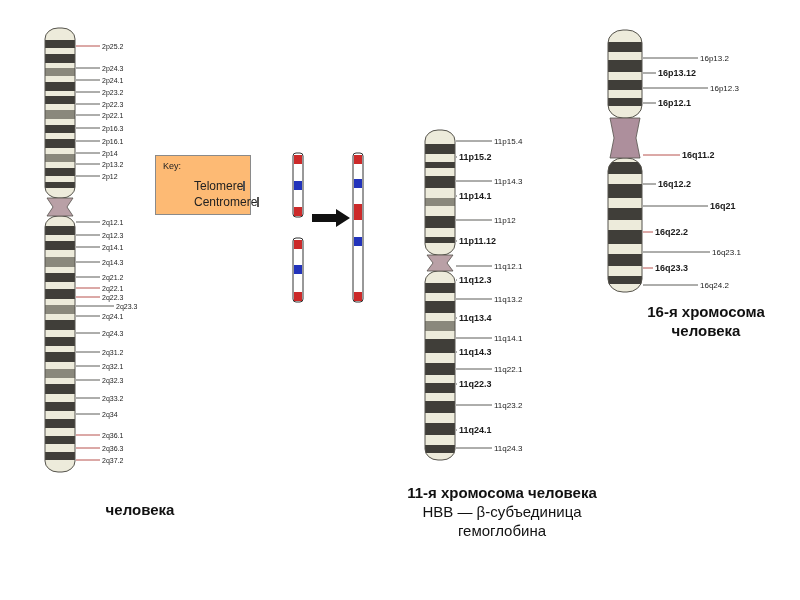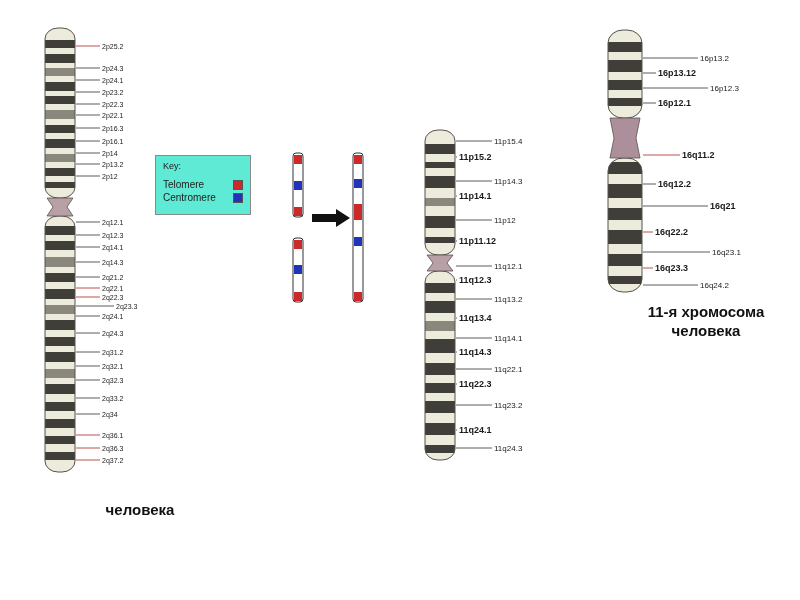--- a/index.html
+++ b/index.html
@@ -1,22 +1,22 @@
 <!DOCTYPE html>
 <html><head>
 <meta charset="utf-8">
 <style>
   html,body{margin:0;padding:0;background:#ffffff;width:800px;height:600px;overflow:hidden;
     font-family:"Liberation Sans", sans-serif;}
   .canvas{position:relative;width:800px;height:600px;background:#fff;}
   svg{position:absolute;left:0;top:0;}
   .keybox{position:absolute;left:155px;top:155px;width:96px;height:60px;border:1px solid #8a8a8a;
-    background:#5eead4;box-sizing:border-box;padding:5px 7px;}
+    background:#fdba74;box-sizing:border-box;padding:5px 7px;}
   .key-title{font-size:9px;color:#222;margin-bottom:8px;}
-  .key-row{display:flex;justify-content:space-between;align-items:center;font-size:10px;color:#222;margin-top:2px;}
+  .key-row{display:flex;justify-content:space-between;align-items:center;font-size:12px;color:#222;margin-top:2px;margin-left:31px;}
   .key-swatch{display:inline-block;width:8px;height:8px;border:0.5px solid #555;}
   .caption{position:absolute;text-align:center;color:#111;}
   .cap-bold{font-weight:700;font-size:15px;line-height:19px;}
   .cap-normal{font-weight:400;font-size:15px;line-height:19px;}
 </style>
 </head>
 <body>
 
 <div class="canvas">
 
@@ -316,19 +316,24 @@
     <div class="key-row">
       <span>Centromere</span>
       <span class="key-swatch" style="background: rgb(34, 51, 187);"></span>
     </div>
   </div>
 
   <div class="caption" style="left:50px;top:500px;width:180px;">
     <div class="cap-bold">человека</div>
   </div>
 
+  <div class="caption" style="left:377px;top:483px;width:250px;">
+    <div class="cap-bold">11-я хромосома человека</div>
+    <div class="cap-normal">HBB — β-субъединица</div>
+    <div class="cap-normal">гемоглобина</div>
+  </div>
 
   <div class="caption" style="left:626px;top:302px;width:160px;">
-    <div class="cap-bold">11-я хромосома</div>
+    <div class="cap-bold">16-я хромосома</div>
     <div class="cap-bold">человека</div>
   </div>
 
 </div>
 
 </body></html>

